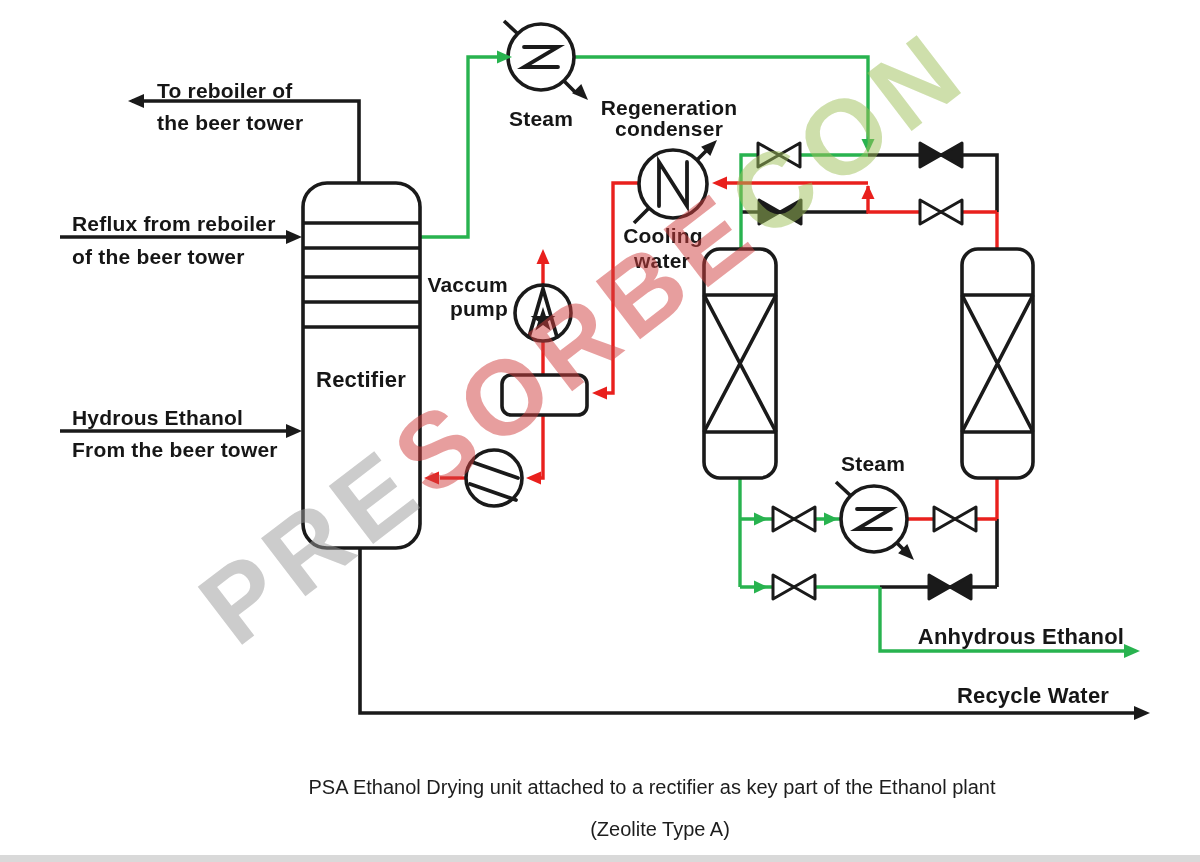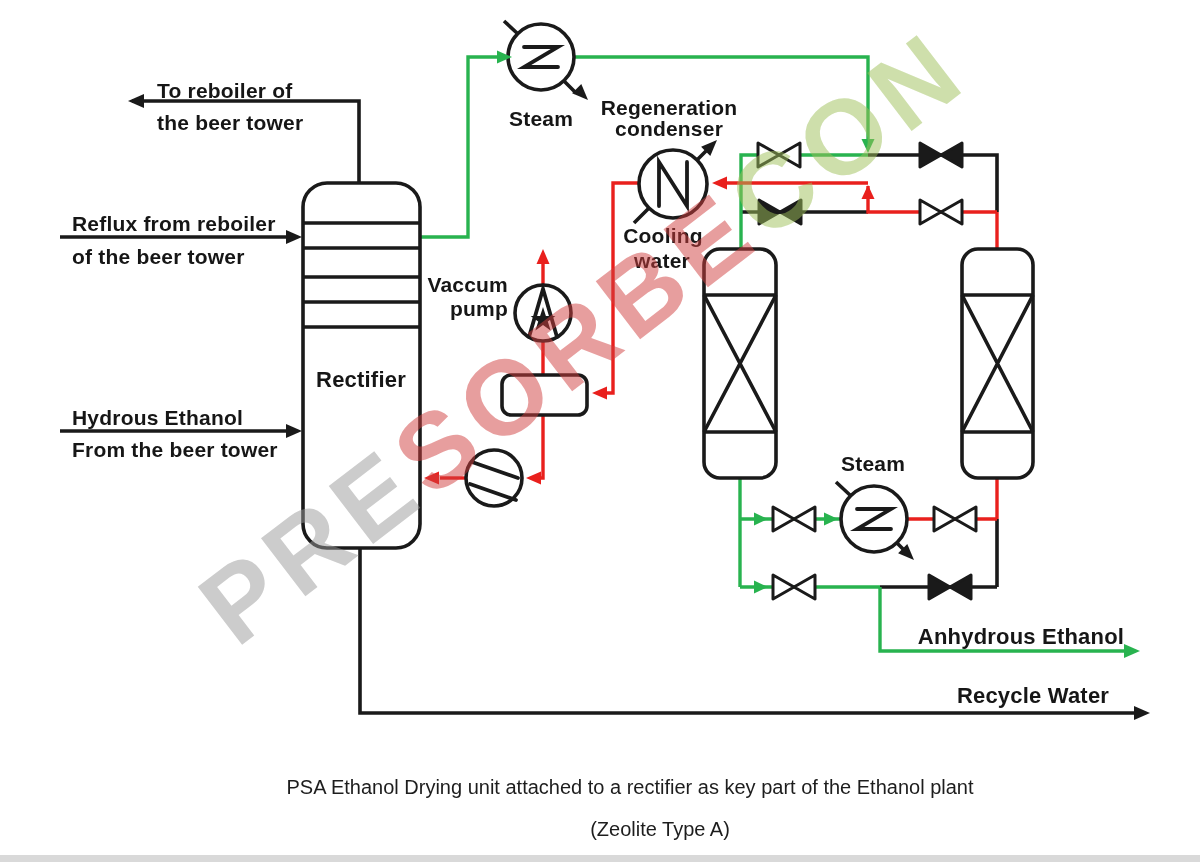--- a/index.html
+++ b/index.html
@@ -19,21 +19,21 @@
   .vc {stroke:#1a1a1a;stroke-width:3;fill:#1a1a1a;stroke-linejoin:round;}
   text{fill:#161616;font-weight:bold;font-size:21px;letter-spacing:.2px;}
   text.big{font-size:22px;}
   .watermark{position:absolute;left:248px;top:552px;height:112px;line-height:112px;
      z-index:3;pointer-events:none;white-space:nowrap;opacity:.5;
      font-size:106px;font-weight:bold;letter-spacing:9px;
      transform:rotate(-37.5deg);transform-origin:0 100%;}
   .wm-gray{color:#9a9a9a;} .wm-red{color:#d13f3f;} .wm-green{color:#9ec05a;}
   .caption{position:absolute;z-index:4;font-size:20px;color:#1d1d1d;
      transform:translateX(-50%);white-space:nowrap;}
-  #cap1{left:630px;top:776px;}
+  #cap1{left:652px;top:776px;}
   #cap2{left:660px;top:818px;}
   #bottom-bar{position:absolute;left:0;top:855px;width:1200px;height:7px;
      background:#d9d9d9;z-index:5;}
 </style>
 </head>
 <body>
 
 <div id="stage">
 
 <svg width="1200" height="760" viewBox="0 0 1200 760">

